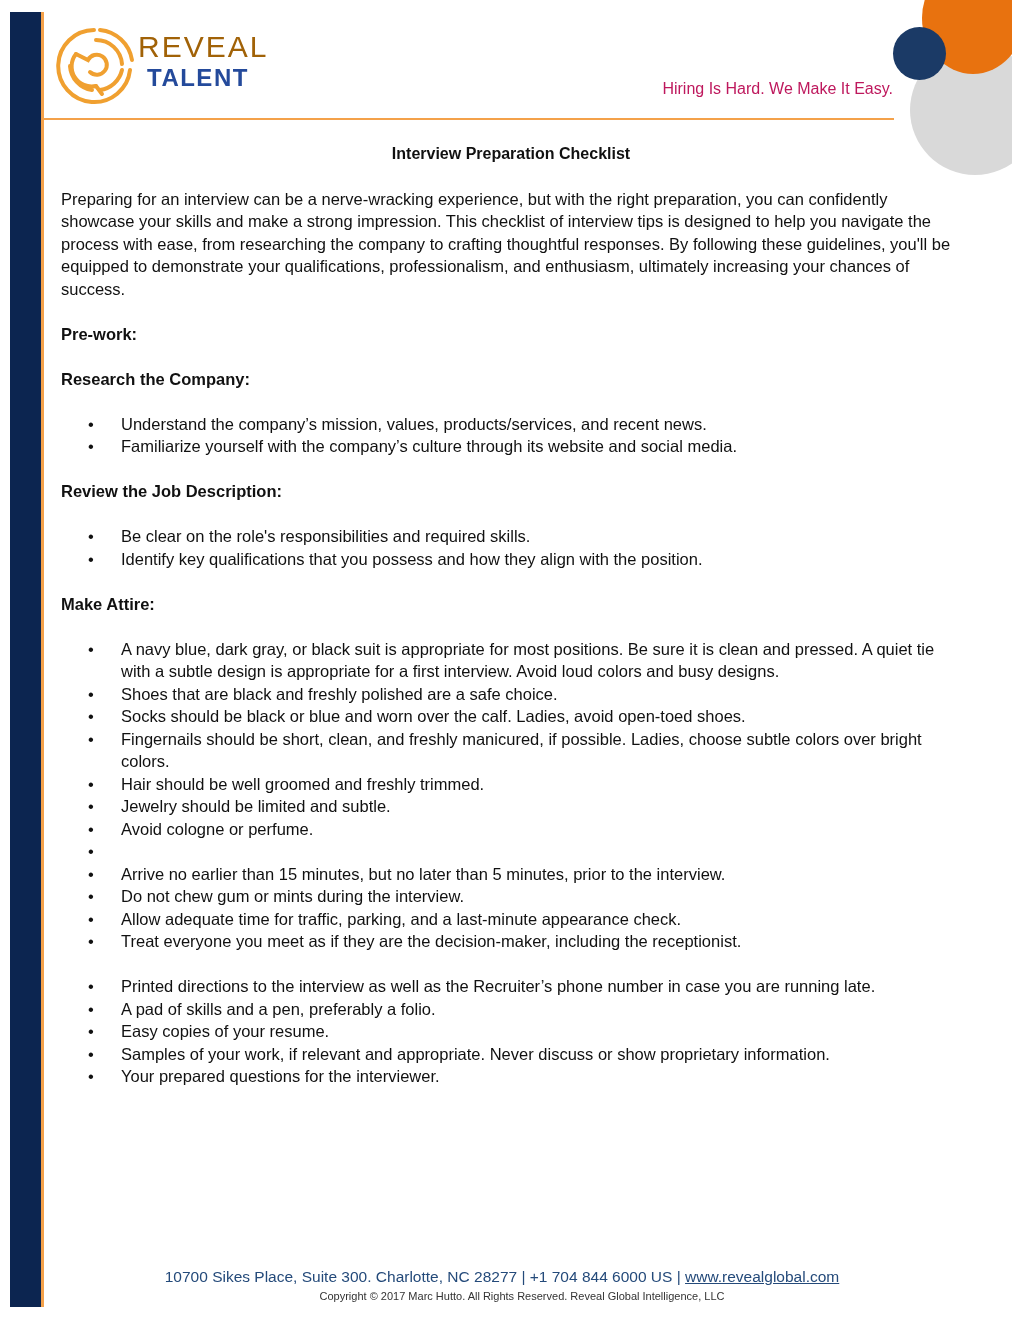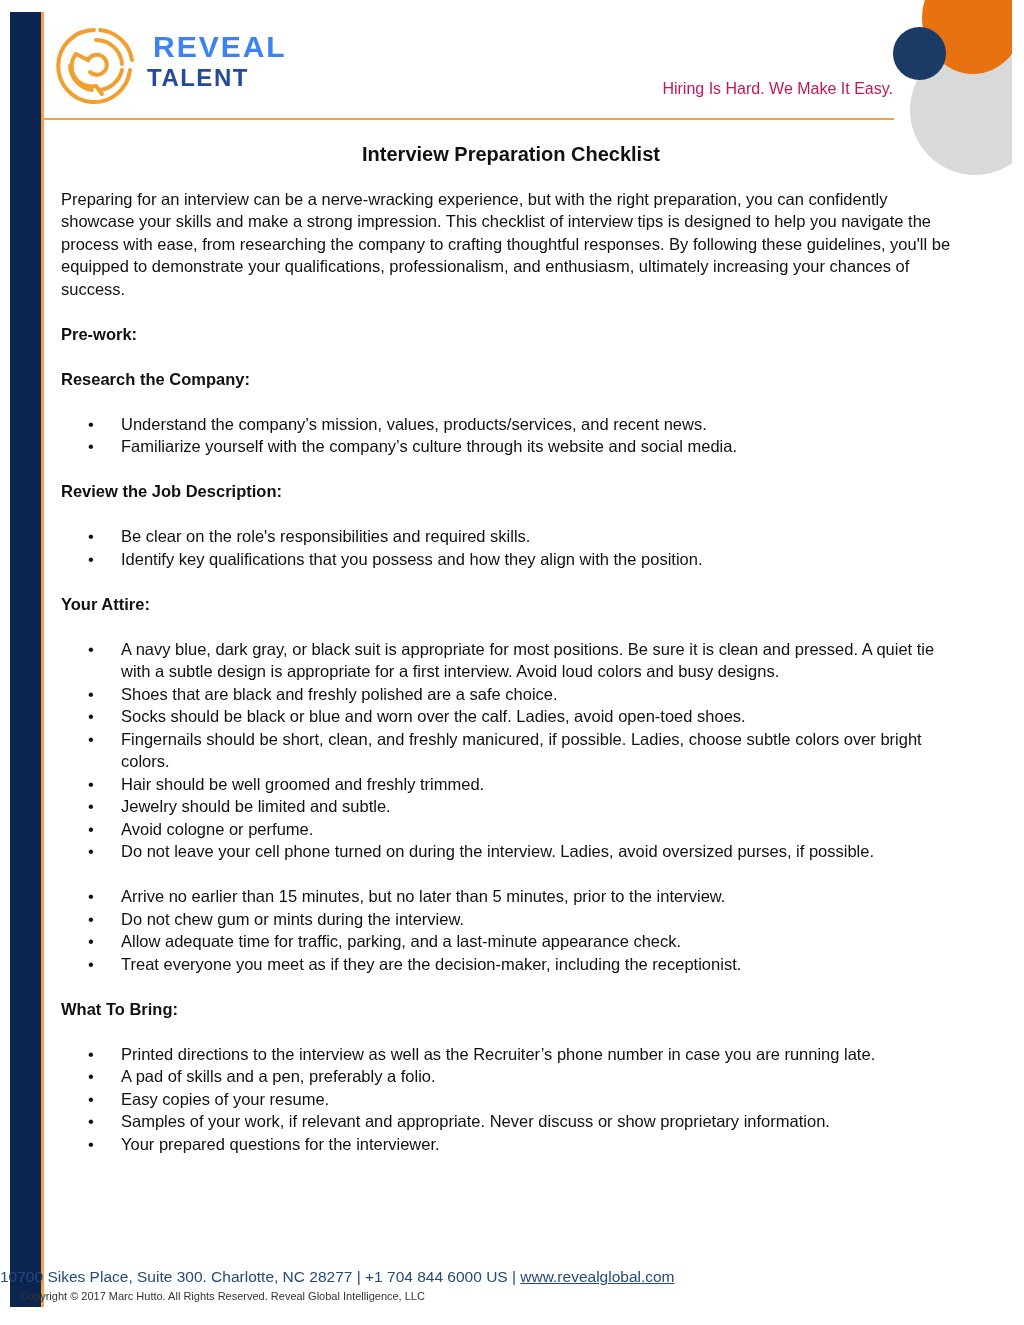--- a/index.html
+++ b/index.html
@@ -26,46 +26,46 @@
   .deco-orange { left: 922px; top: -38px; width: 102px; height: 112px; background: #e8720f; }
   .deco-navy { left: 893px; top: 27px; width: 53px; height: 53px; background: #1b3a66; }
   .deco-clip { position: absolute; left: 880px; top: 0; width: 132px; height: 190px; overflow: hidden; }
   .deco-clip .deco-gray { left: 30px; top: 45px; }
   .deco-clip .deco-orange { left: 42px; top: -38px; }
   .deco-clip .deco-navy { left: 13px; top: 27px; }
 
   .logo { position: absolute; left: 56px; top: 26px; width: 230px; height: 80px; }
   .logo svg { position: absolute; left: 0; top: 0; }
   .logo-reveal {
-    position: absolute; left: 97px; top: 4px;
-    font-size: 30px; letter-spacing: 2px; color: #3b82f6; font-weight: bold;
+    position: absolute; left: 82px; top: 4px;
+    font-size: 30px; letter-spacing: 2px; color: #a16207; font-weight: normal;
   }
   .logo-talent {
     position: absolute; left: 91px; top: 38px;
     font-size: 24px; letter-spacing: 1.5px; color: #244a9b; font-weight: bold;
   }
   .tagline {
     position: absolute; right: 131px; top: 80px;
     font-size: 16px; color: #be185d;
   }
 
   .content {
     position: absolute; left: 61px; top: 143px; width: 900px;
     font-size: 16.5px; line-height: 22.5px;
   }
-  .doc-title { text-align: center; font-weight: bold; margin: 0 0 22px 0; font-size: 20px; width: 900px; }
+  .doc-title { text-align: center; font-weight: bold; margin: 0 0 22px 0; font-size: 16px; width: 900px; }
   .intro { margin: 0 0 22.5px 0; }
   .section-heading { font-weight: bold; margin: 0 0 22.5px 0; }
   ul.bullets { list-style: none; margin: 0 0 22.5px 0; padding: 0; }
   ul.bullets li { position: relative; padding-left: 60px; }
   ul.bullets li .bullet {
     position: absolute; left: 27px; top: 0;
   }
   .footer {
-    position: absolute; left: 0; width: 980px; 
+    position: absolute; left: 12px; width: 980px; text-align: center;
   }
   .footer-address { top: 1268px; font-size: 15.5px; color: #244a7a; }
   .footer-address a { color: #244a7a; text-decoration: underline; }
   .footer-copy { top: 1290px; font-size: 11px; color: #333333; margin-left: 20px; }
 </style>
 </head>
 <body>
 
 <div class="side-bar"></div>
 <div class="side-strip"></div>
@@ -104,38 +104,37 @@
       <div class="section-heading">Research the Company:</div>
       <ul class="bullets">
         <li><span class="bullet">•</span><span>Understand the company’s mission, values, products/services, and recent news.</span></li>
         <li><span class="bullet">•</span><span>Familiarize yourself with the company’s culture through its website and social media.</span></li>
       </ul>
       <div class="section-heading">Review the Job Description:</div>
       <ul class="bullets">
         <li><span class="bullet">•</span><span>Be clear on the role's responsibilities and required skills.</span></li>
         <li><span class="bullet">•</span><span>Identify key qualifications that you possess and how they align with the position.</span></li>
       </ul>
-      <div class="section-heading">Your Attire:</div>
+      <div class="section-heading">Make Attire:</div>
       <ul class="bullets">
         <li><span class="bullet">•</span><span>A navy blue, dark gray, or black suit is appropriate for most positions. Be sure it is clean and pressed. A quiet tie with a subtle design is appropriate for a first interview. Avoid loud colors and busy designs.</span></li>
         <li><span class="bullet">•</span><span>Shoes that are black and freshly polished are a safe choice.</span></li>
         <li><span class="bullet">•</span><span>Socks should be black or blue and worn over the calf. Ladies, avoid open-toed shoes.</span></li>
         <li><span class="bullet">•</span><span>Fingernails should be short, clean, and freshly manicured, if possible. Ladies, choose subtle colors over bright colors.</span></li>
         <li><span class="bullet">•</span><span>Hair should be well groomed and freshly trimmed.</span></li>
         <li><span class="bullet">•</span><span>Jewelry should be limited and subtle.</span></li>
         <li><span class="bullet">•</span><span>Avoid cologne or perfume.</span></li>
-        <li><span class="bullet">•</span><span>Do not leave your cell phone turned on during the interview. Ladies, avoid oversized purses, if possible.</span></li>
+        <li><span class="bullet">•</span></li>
       </ul>
       <ul class="bullets">
         <li><span class="bullet">•</span><span>Arrive no earlier than 15 minutes, but no later than 5 minutes, prior to the interview.</span></li>
         <li><span class="bullet">•</span><span>Do not chew gum or mints during the interview.</span></li>
         <li><span class="bullet">•</span><span>Allow adequate time for traffic, parking, and a last-minute appearance check.</span></li>
         <li><span class="bullet">•</span><span>Treat everyone you meet as if they are the decision-maker, including the receptionist.</span></li>
       </ul>
-      <div class="section-heading">What To Bring:</div>
       <ul class="bullets">
         <li><span class="bullet">•</span><span>Printed directions to the interview as well as the Recruiter’s phone number in case you are running late.</span></li>
         <li><span class="bullet">•</span><span>A pad of skills and a pen, preferably a folio.</span></li>
         <li><span class="bullet">•</span><span>Easy copies of your resume.</span></li>
         <li><span class="bullet">•</span><span>Samples of your work, if relevant and appropriate. Never discuss or show proprietary information.</span></li>
         <li><span class="bullet">•</span><span>Your prepared questions for the interviewer.</span></li>
       </ul>
     </div>
 </div>
 

